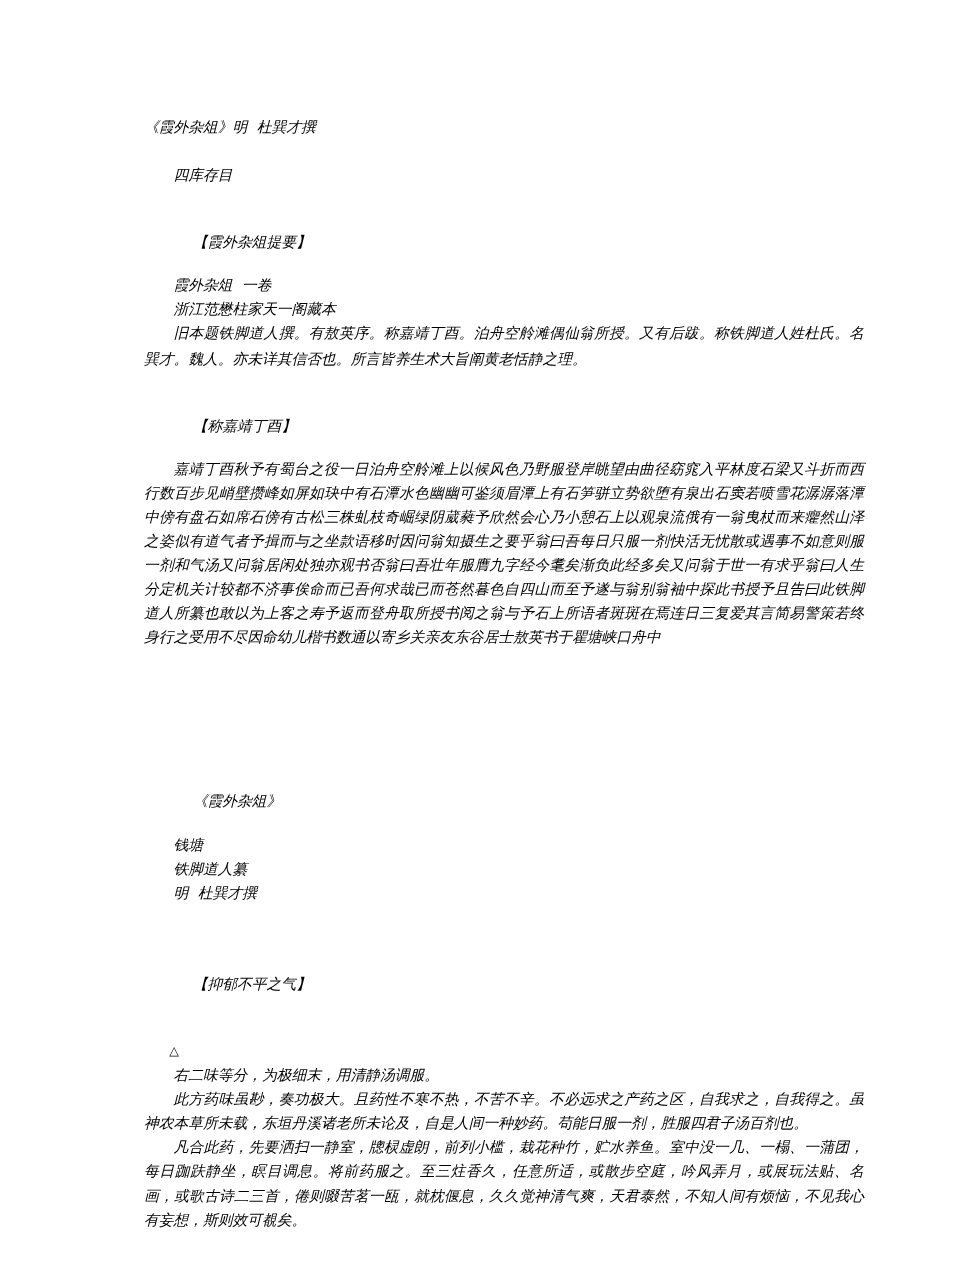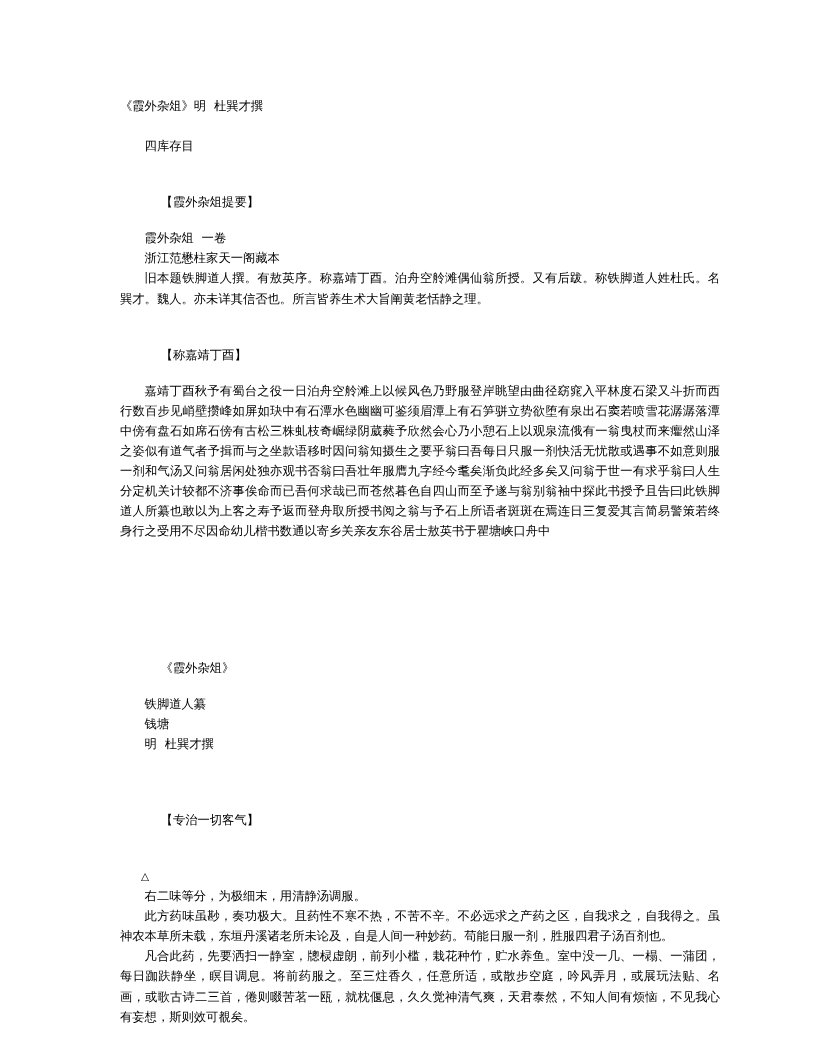--- a/index.html
+++ b/index.html
@@ -16,20 +16,21 @@
   }
 
   .page {
     position: relative;
     width: 816px;
     height: 1056px;
     box-sizing: border-box;
     padding: 96px 96px 96px 120px;
     background: #ffffff;
     overflow: hidden;
+    font-style: italic;
   }
 
   .doc {
     width: 600px;
     font-size: 12.3px;
     line-height: 20.1px;
     text-align: justify;
     text-justify: inter-character;
   }
 
@@ -104,29 +105,29 @@
 
     <div class="section">
       <p class="bracket-head">【称嘉靖丁酉】</p>
       <p class="para">嘉靖丁酉秋予有蜀台之役一日泊舟空舲滩上以候风色乃野服登岸眺望由曲径窈窕入平林度石梁又斗折而西行数百步见峭壁攒峰如屏如玦中有石潭水色幽幽可鉴须眉潭上有石笋骈立势欲堕有泉出石窦若喷雪花潺潺落潭中傍有盘石如席石傍有古松三株虬枝奇崛绿阴葳蕤予欣然会心乃小憩石上以观泉流俄有一翁曳杖而来癯然山泽之姿似有道气者予揖而与之坐款语移时因问翁知摄生之要乎翁曰吾每日只服一剂快活无忧散或遇事不如意则服一剂和气汤又问翁居闲处独亦观书否翁曰吾壮年服膺九字经今耄矣渐负此经多矣又问翁于世一有求乎翁曰人生分定机关计较都不济事俟命而已吾何求哉已而苍然暮色自四山而至予遂与翁别翁袖中探此书授予且告曰此铁脚道人所纂也敢以为上客之寿予返而登舟取所授书阅之翁与予石上所语者斑斑在焉连日三复爱其言简易警策若终身行之受用不尽因命幼儿楷书数通以寄乡关亲友东谷居士敖英书于瞿塘峡口舟中</p>
     </div>
 
     <div class="gap-xxl"></div>
 
     <div class="section">
       <p class="title-line">《霞外杂俎》</p>
+      <p class="plain-line">钱塘</p>
       <p class="plain-line">铁脚道人纂</p>
-      <p class="plain-line">钱塘</p>
       <p class="plain-line">明  杜巽才撰</p>
     </div>
 
     <div class="gap-md"></div>
 
     <div class="section">
-      <p class="bracket-head">【专治一切客气】</p>
+      <p class="bracket-head">【抑郁不平之气】</p>
       <div class="gap-sm"></div>
       <p class="tri">△</p>
       <p class="plain-line">右二味等分，为极细末，用清静汤调服。</p>
       <p class="para">此方药味虽尠，奏功极大。且药性不寒不热，不苦不辛。不必远求之产药之区，自我求之，自我得之。虽神农本草所未载，东垣丹溪诸老所未论及，自是人间一种妙药。苟能日服一剂，胜服四君子汤百剂也。</p>
       <p class="para">凡合此药，先要洒扫一静室，牕棂虚朗，前列小槛，栽花种竹，贮水养鱼。室中没一几、一榻、一蒲团，每日跏趺静坐，瞑目调息。将前药服之。至三炷香久，任意所适，或散步空庭，吟风弄月，或展玩法贴、名画，或歌古诗二三首，倦则啜苦茗一瓯，就枕偃息，久久觉神清气爽，天君泰然，不知人间有烦恼，不见我心有妄想，斯则效可覩矣。</p>
     </div>
 
     <div class="gap-md"></div>
 
     <div class="section">

